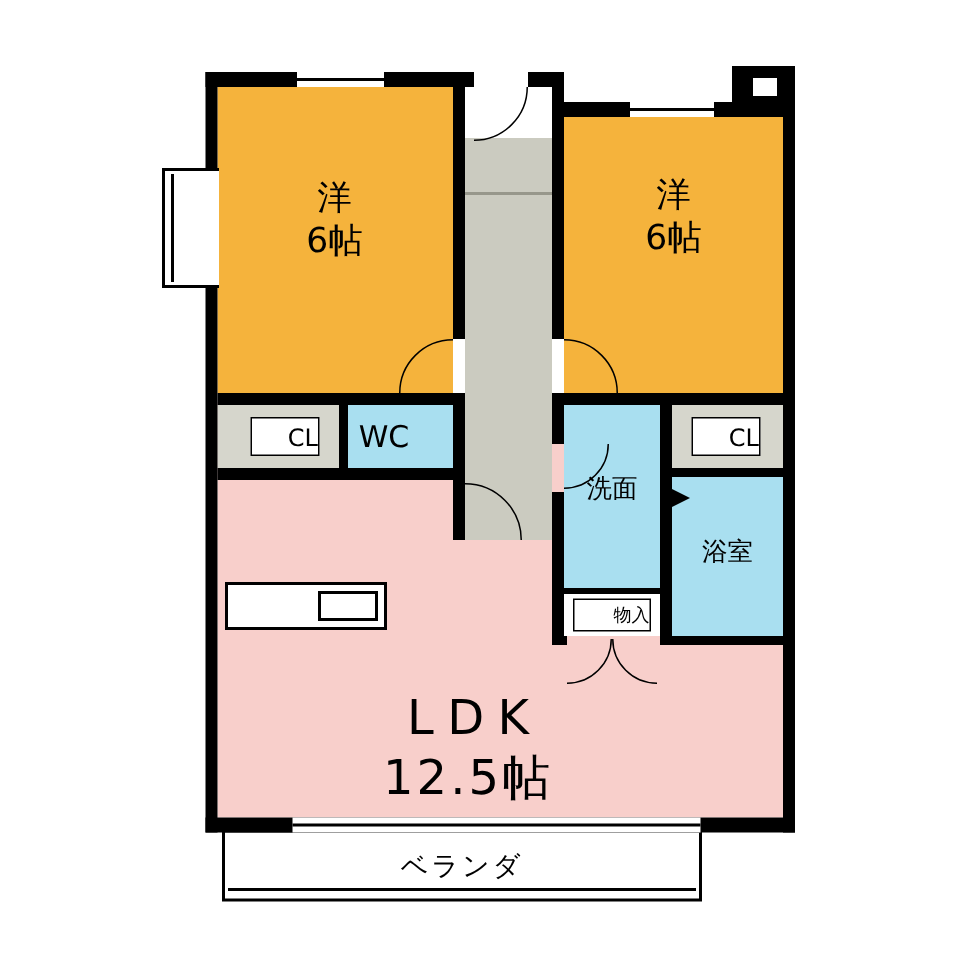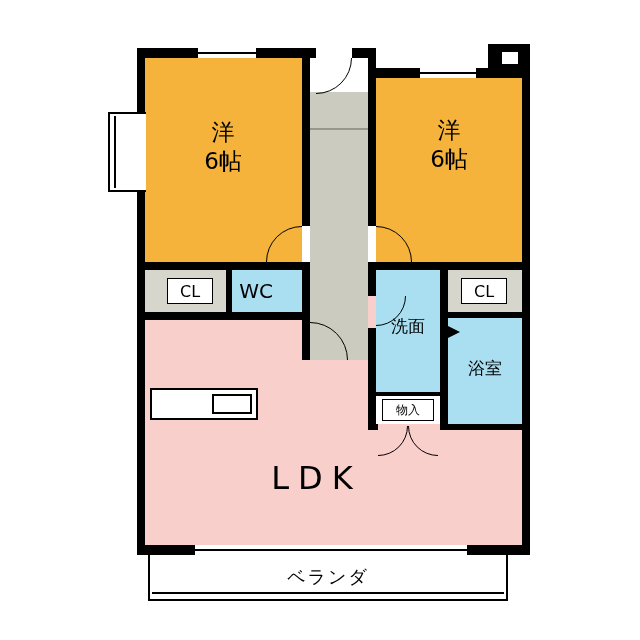--- a/index.html
+++ b/index.html
@@ -11,42 +11,42 @@
   .gap     { position:absolute; background:#fff; z-index:3; }
   .winline { position:absolute; background:#000; z-index:4; }
   .arc     { position:absolute; border:1.5px solid #000; border-radius:50%; z-index:4; background:transparent; }
   .furn    { position:absolute; background:#fff; border:2px solid #000; z-index:4; }
   .bay     { position:absolute; background:#fff; border:2px solid #000; border-right:0; z-index:3; }
   .step    { position:absolute; background:#97978b; z-index:3; }
   .arrow   { position:absolute; width:0; height:0; border-top:8px solid transparent;
              border-bottom:8px solid transparent; border-left:16px solid #000; z-index:5; }
   .roomlabel { position:absolute; text-align:center; z-index:5; line-height:1.25; color:#000; }
   .labelbox  { position:absolute; background:#fff; border:1.5px solid #000; z-index:5;
-               display:flex; align-items:center; justify-content:center; color:#000; }
+               display:flex; align-items:center; justify-content:flex-end; color:#000; }
   .veranda { position:absolute; border:2px solid #000; background:#fff; z-index:1;
              display:flex; align-items:center; justify-content:center; }
   .rail    { position:absolute; left:2px; right:2px; bottom:5px; height:2px; background:#000; }
 </style>
 </head>
 <body>
 
 <div id="plan">
 
   <div class="fill" style="left:145px;top:268px;width:377px;height:277px;background:var(--ldk)"></div>
   <div class="fill" style="left:145px;top:58px;width:157px;height:204px;background:var(--bedroom)"></div>
   <div class="fill" style="left:376px;top:78px;width:146px;height:184px;background:var(--bedroom)"></div>
   <div class="fill" style="left:310px;top:92px;width:58px;height:268px;background:var(--corridor)"></div>
   <div class="fill" style="left:145px;top:270px;width:81px;height:42px;background:var(--closet)"></div>
   <div class="fill" style="left:232px;top:270px;width:70px;height:42px;background:var(--water)"></div>
   <div class="fill" style="left:376px;top:268px;width:64px;height:124px;background:var(--water)"></div>
   <div class="fill" style="left:376px;top:396px;width:64px;height:28px;background:#fff"></div>
   <div class="fill" style="left:448px;top:318px;width:74px;height:106px;background:var(--water)"></div>
   <div class="fill" style="left:448px;top:270px;width:74px;height:42px;background:var(--closet)"></div>
 
-  <div class="veranda" style="left:148px;top:553px;width:360px;height:48px;">
+  <div class="veranda" style="left:148px;top:553px;width:320px;height:48px;">
     <span style="font-size:18px;letter-spacing:2px;">ベランダ</span>
     <div class="rail"></div>
   </div>
 
   <div class="wall" style="left:137px;top:48px;width:231px;height:10px"></div>
   <div class="wall" style="left:368px;top:68px;width:162px;height:10px"></div>
   <div class="wall" style="left:488px;top:44px;width:42px;height:24px"></div>
   <div class="wall" style="left:368px;top:48px;width:8px;height:30px"></div>
   <div class="wall" style="left:137px;top:48px;width:8px;height:507px"></div>
   <div class="wall" style="left:522px;top:44px;width:8px;height:511px"></div>
@@ -94,20 +94,21 @@
   <div class="roomlabel" style="left:163px;top:118px;width:120px;font-size:23px">
     <div>洋</div>
     <div>6帖</div>
   </div>
   <div class="roomlabel" style="left:389px;top:116px;width:120px;font-size:23px">
     <div>洋</div>
     <div>6帖</div>
   </div>
   <div class="roomlabel" style="left:232px;top:458px;width:160px;font-size:32px">
     <div style="letter-spacing:9px;text-indent:9px">LDK</div>
+    <div style="letter-spacing:2px">12.5帖</div>
   </div>
   <div class="roomlabel" style="left:232px;top:279px;width:48px;font-size:20px">WC</div>
   <div class="labelbox" style="left:167px;top:278px;width:46px;height:26px;font-size:16px">
     <span>CL</span>
   </div>
   <div class="labelbox" style="left:461px;top:278px;width:46px;height:26px;font-size:16px">
     <span>CL</span>
   </div>
   <div class="roomlabel" style="left:376px;top:316px;width:64px;font-size:17px">洗面</div>
   <div class="roomlabel" style="left:448px;top:358px;width:74px;font-size:17px">浴室</div>

